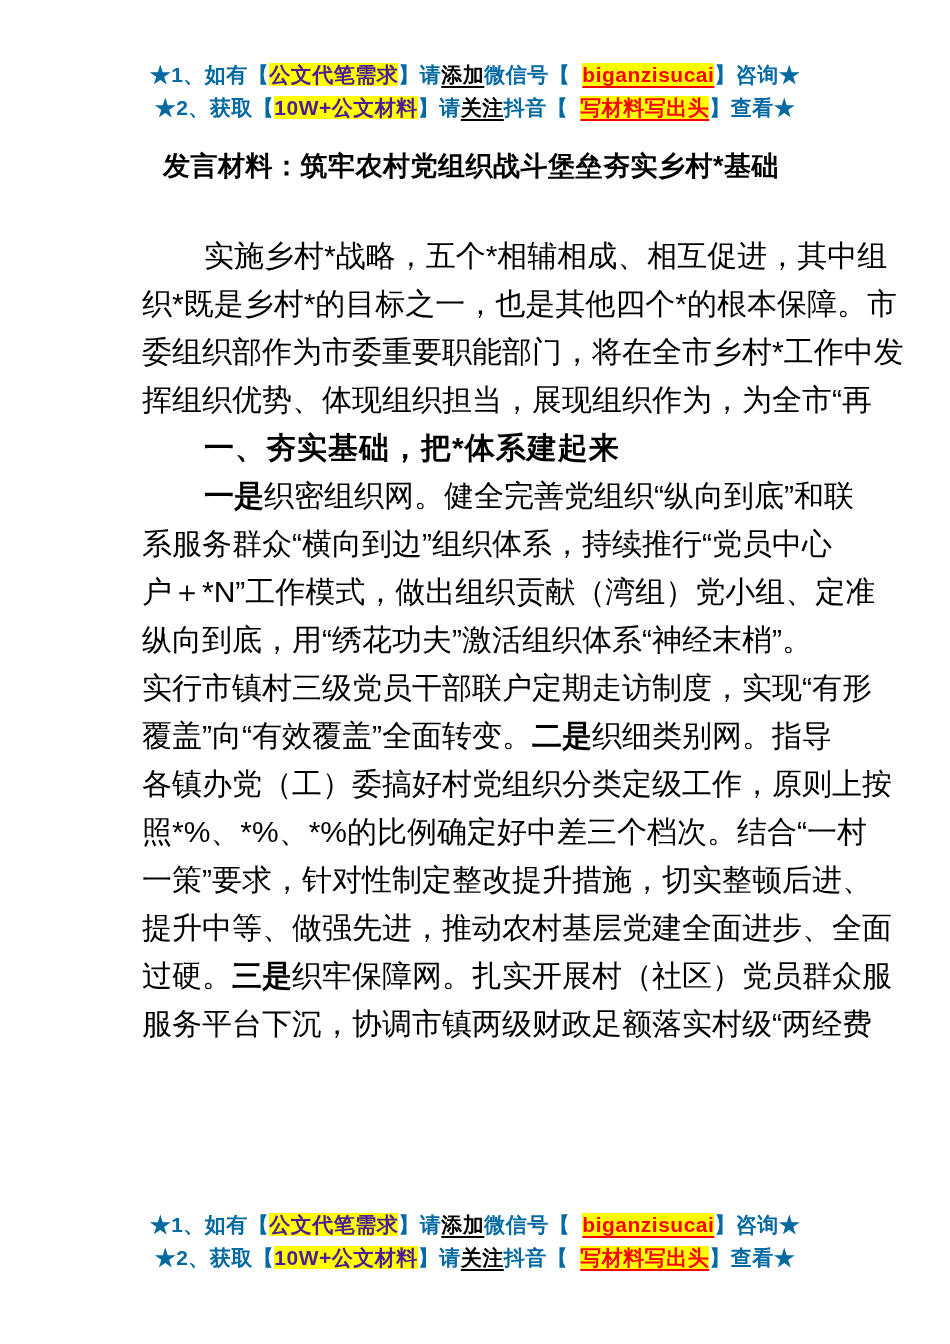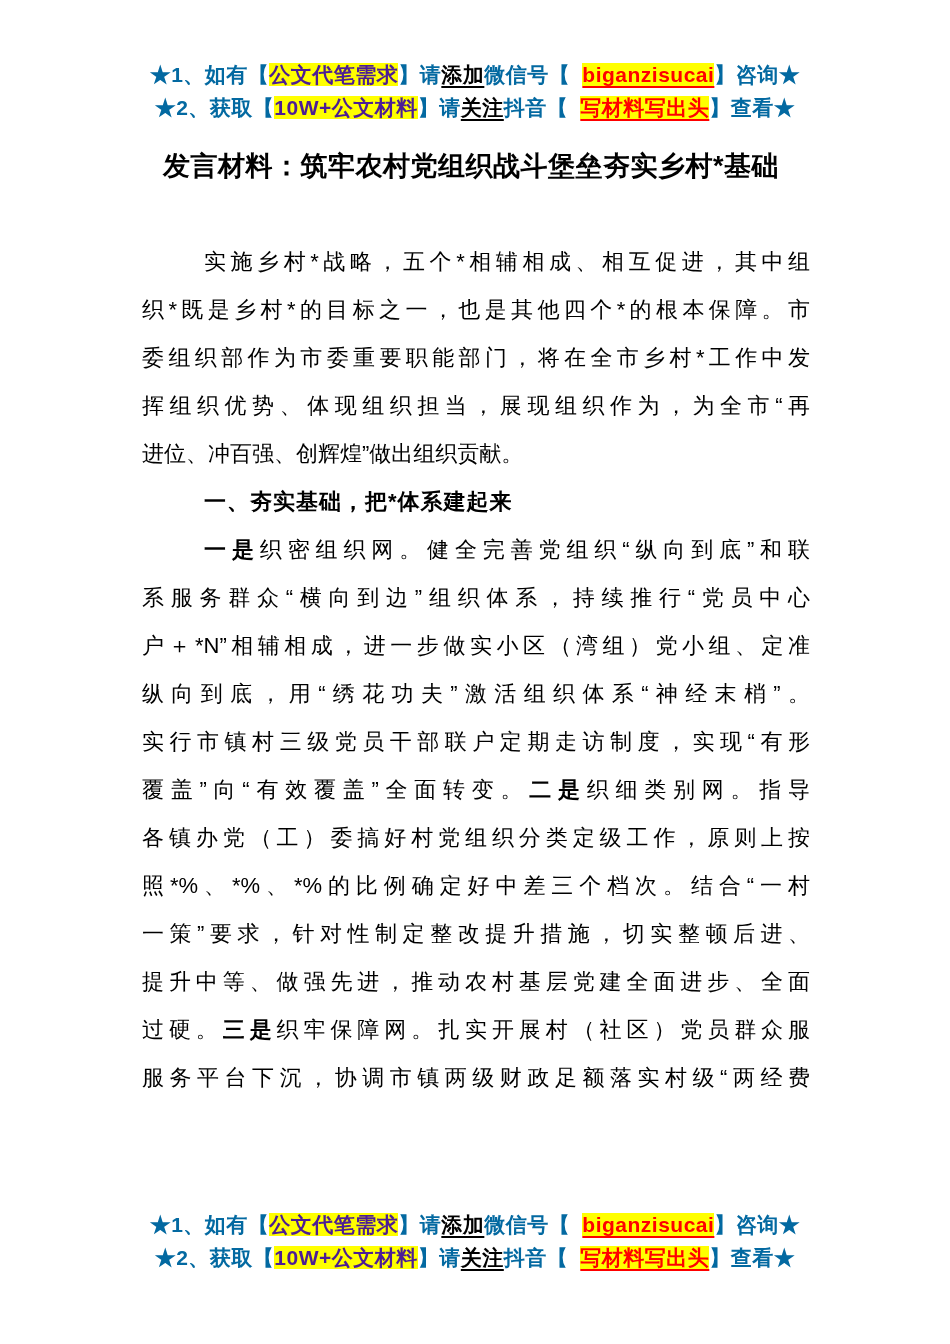--- a/index.html
+++ b/index.html
@@ -31,22 +31,22 @@
   .doc-title{
     position:absolute;top:146px;left:0;right:8px;
     text-align:center;
     font-size:27px;
     font-weight:700;
     line-height:40px;
     letter-spacing:0.5px;
   }
   
   .doc-body{
-    position:absolute;top:238px;left:142px;width:668px;
-    font-size:22px;
+    position:absolute;top:232px;left:142px;width:668px;
+    font-size:30px;
     line-height:48px;
   }
   .text-line{
     height:48px;
     text-align:justify;
     text-align-last:justify;
     white-space:nowrap;
     overflow:visible;
   }
   .text-line.indent{text-indent:62px;}
@@ -65,29 +65,28 @@
     </div>
 
   <div class="doc-title">发言材料：筑牢农村党组织战斗堡垒夯实乡村*基础</div>
 
   <div class="doc-body">
       <div class="block-p">
         <div class="text-line indent"><span class="seg-r">实施乡村*战略，五个*相辅相成、相互促进，其中组</span></div>
         <div class="text-line"><span class="seg-r">织*既是乡村*的目标之一，也是其他四个*的根本保障。市</span></div>
         <div class="text-line"><span class="seg-r">委组织部作为市委重要职能部门，将在全市乡村*工作中发</span></div>
         <div class="text-line"><span class="seg-r">挥组织优势、体现组织担当，展现组织作为，为全市“再</span></div>
-        <div class="text-line last"><span class="seg-r">进位、冲百强、创辉煌”做出组织贡献。</span></div>
       </div>
       <div class="block-h">
         <div class="text-line indent last"><span class="seg-b">一、夯实基础，把*体系建起来</span></div>
       </div>
       <div class="block-p">
         <div class="text-line indent"><span class="seg-b">一是</span><span class="seg-r">织密组织网。健全完善党组织“纵向到底”和联</span></div>
         <div class="text-line"><span class="seg-r">系服务群众“横向到边”组织体系，持续推行“党员中心</span></div>
-        <div class="text-line"><span class="seg-r">户＋*N”相辅相成，进一步做实小区（湾组）党小组、定准</span></div>
+        <div class="text-line"><span class="seg-r">户＋*N”工作模式，做出组织贡献（湾组）党小组、定准</span></div>
         <div class="text-line"><span class="seg-r">纵向到底，用“绣花功夫”激活组织体系“神经末梢”。</span></div>
         <div class="text-line"><span class="seg-r">实行市镇村三级党员干部联户定期走访制度，实现“有形</span></div>
         <div class="text-line"><span class="seg-r">覆盖”向“有效覆盖”全面转变。</span><span class="seg-b">二是</span><span class="seg-r">织细类别网。指导</span></div>
         <div class="text-line"><span class="seg-r">各镇办党（工）委搞好村党组织分类定级工作，原则上按</span></div>
         <div class="text-line"><span class="seg-r">照*%、*%、*%的比例确定好中差三个档次。结合“一村</span></div>
         <div class="text-line"><span class="seg-r">一策”要求，针对性制定整改提升措施，切实整顿后进、</span></div>
         <div class="text-line"><span class="seg-r">提升中等、做强先进，推动农村基层党建全面进步、全面</span></div>
         <div class="text-line"><span class="seg-r">过硬。</span><span class="seg-b">三是</span><span class="seg-r">织牢保障网。扎实开展村（社区）党员群众服</span></div>
         <div class="text-line"><span class="seg-r">服务平台下沉，协调市镇两级财政足额落实村级“两经费</span></div>
       </div>

